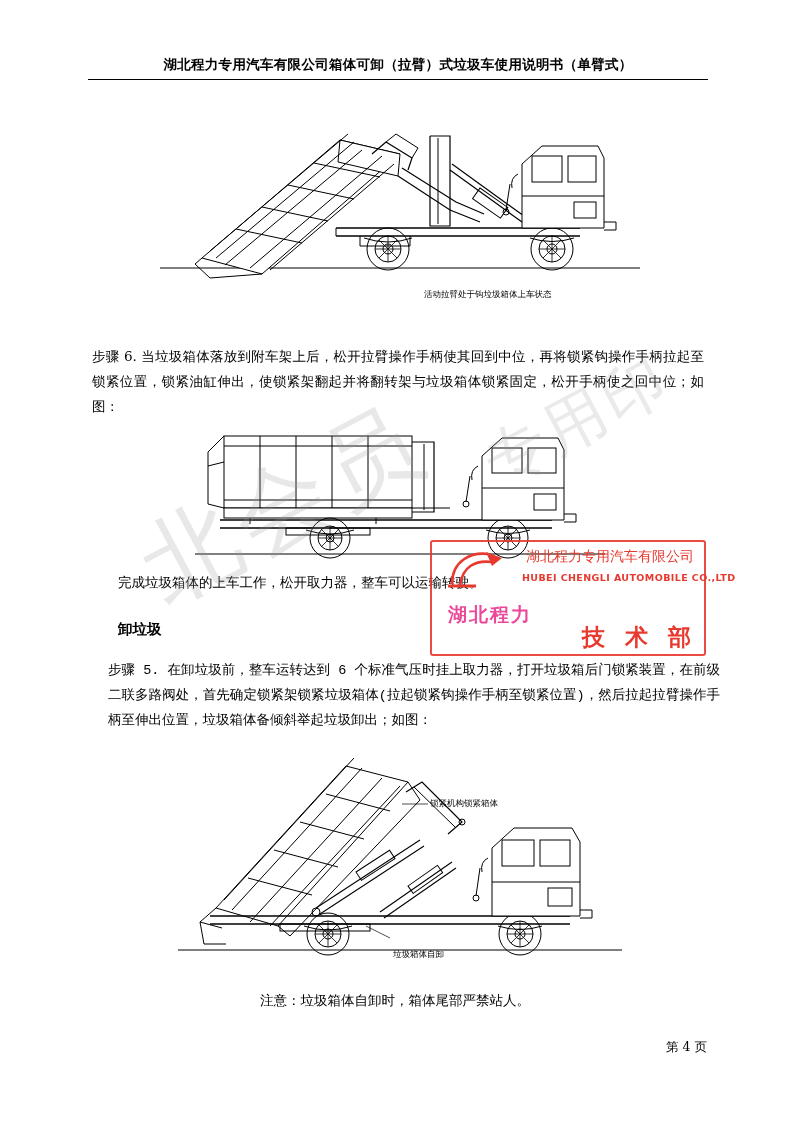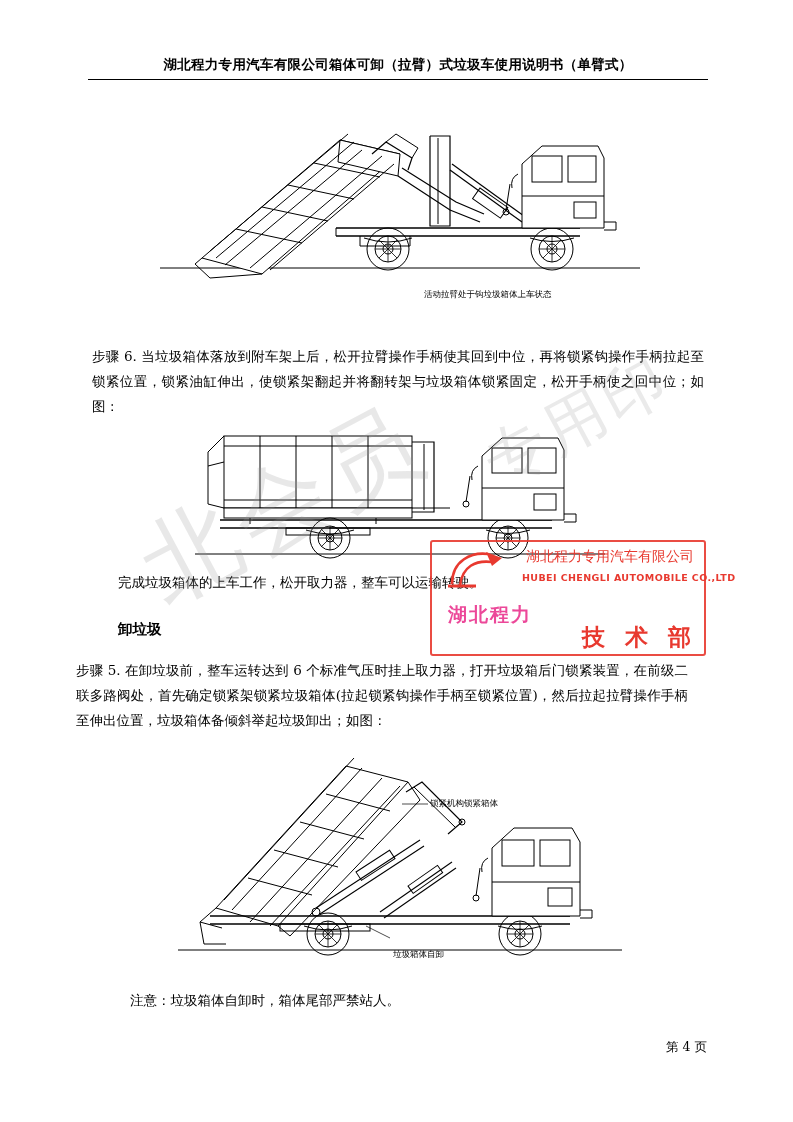--- a/index.html
+++ b/index.html
@@ -47,21 +47,21 @@
   
   .para {
     position: absolute;
     font-family: "DejaVu Serif", "Liberation Serif", serif;
     font-size: 13.5px;
     line-height: 25px;
     text-align: justify;
     color: #000;
   }
   .bold { font-weight: bold; }
-  .center { text-align: left; }
+  .center { text-align: center; }
   .caption {
     position: absolute;
     font-family: "DejaVu Sans", "Liberation Sans", sans-serif;
     font-size: 8.5px;
     color: #000;
     white-space: nowrap;
   }
   .figure {
     position: absolute;
   }
@@ -324,21 +324,21 @@
         <line x1="374" y1="110" x2="386" y2="110"></line>
         <line x1="386" y1="102" x2="386" y2="110"></line>
       </g>
     </svg>
   </div>
 
   <div class="para" style="left:118px; top:570px; width:560px;">完成垃圾箱体的上车工作，松开取力器，整车可以运输转驶。</div>
 
   <div class="para bold" style="left:118px; top:616px; width:200px; font-size:14.5px;">卸垃圾</div>
 
-  <div class="para" style="left:76px; top:658px; width:612px;">步骤 5.  在卸垃圾前，整车运转达到 6 个标准气压时挂上取力器，打开垃圾箱后门锁紧装置，在前级二联多路阀处，首先确定锁紧架锁紧垃圾箱体(拉起锁紧钩操作手柄至锁紧位置)，然后拉起拉臂操作手柄至伸出位置，垃圾箱体备倾斜举起垃圾卸出；如图：</div>
+  <div class="para" style="left:108px; top:658px; width:612px;font-family:Liberation Mono, monospace;">步骤 5.  在卸垃圾前，整车运转达到 6 个标准气压时挂上取力器，打开垃圾箱后门锁紧装置，在前级二联多路阀处，首先确定锁紧架锁紧垃圾箱体(拉起锁紧钩操作手柄至锁紧位置)，然后拉起拉臂操作手柄至伸出位置，垃圾箱体备倾斜举起垃圾卸出；如图：</div>
 
   <div class="figure" style="left:170px; top:730px; width:460px; height:240px;">
     <svg width="460" height="240" viewBox="0 0 460 240" xmlns="http://www.w3.org/2000/svg">
       <g fill="none" stroke="#000" stroke-width="1">
         <line x1="8" y1="220" x2="452" y2="220"></line>
 
         <polygon points="46,178 176,36 238,52 108,196" fill="#fff"></polygon>
         <line x1="54" y1="170" x2="184" y2="28"></line>
         <line x1="62" y1="180" x2="192" y2="38"></line>
         <line x1="80" y1="192" x2="212" y2="48"></line>

